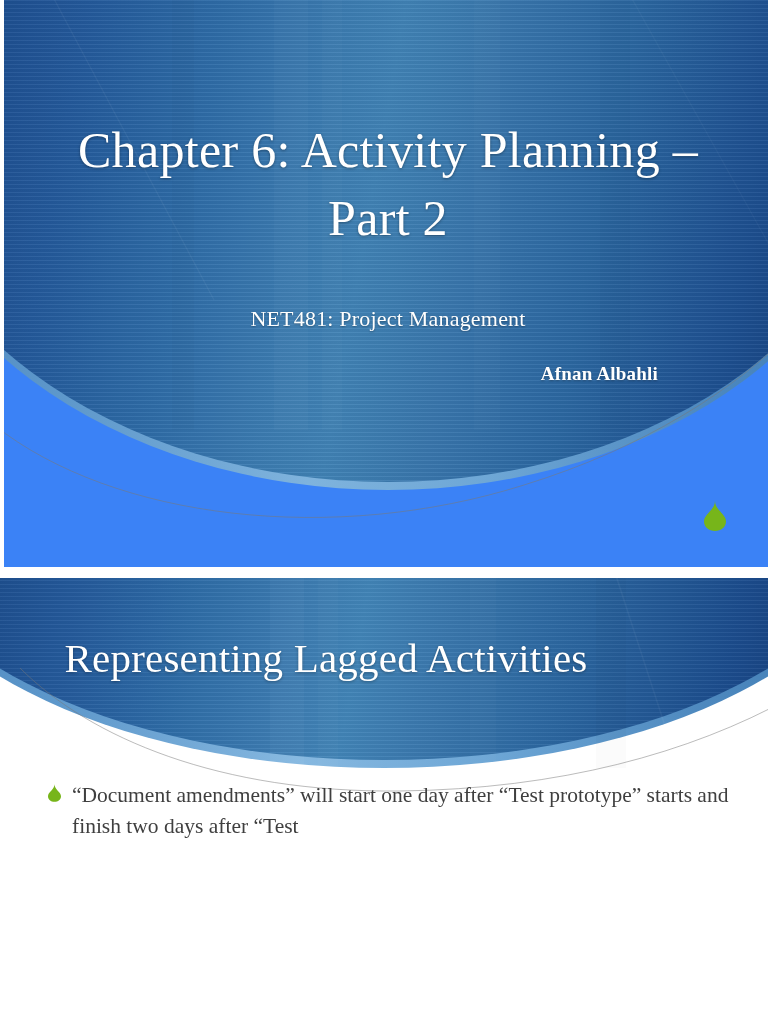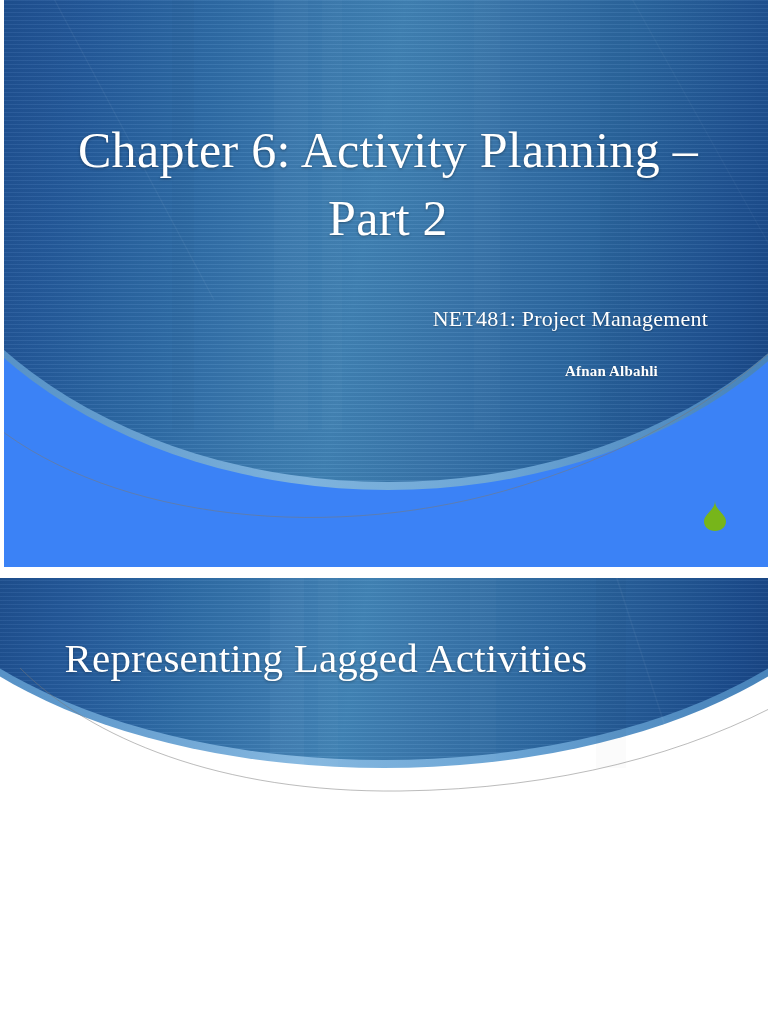--- a/index.html
+++ b/index.html
@@ -100,35 +100,35 @@
     line-height: 1.36;
     letter-spacing: .3px;
     text-shadow: 0 1px 3px rgba(0,0,0,.35);
     z-index: 5;
   }
   .s1-subtitle {
     position: absolute;
     left: 64px;
     top: 306px;
     width: 640px;
-    text-align: right;
+    text-align: center;
     color: #ffffff;
     font-size: 22px;
     letter-spacing: .2px;
     text-shadow: 0 1px 2px rgba(0,0,0,.3);
     z-index: 5;
   }
   .s1-author {
     position: absolute;
     left: 64px;
     top: 363px;
     width: 590px;
     text-align: right;
     color: #ffffff;
-    font-size: 15px;
+    font-size: 19px;
     font-weight: bold;
     letter-spacing: .2px;
     text-shadow: 0 1px 2px rgba(0,0,0,.3);
     z-index: 5;
   }
 
   .s1-drop {
     position: absolute;
     left: 700px;
     top: 501px;
@@ -295,17 +295,23 @@
     <svg class="s2-arc" viewBox="0 0 768 446" preserveAspectRatio="none">
       <path d="M 20 90 C 90 160 220 215 400 213 C 560 211 690 175 790 120" fill="none" stroke="rgba(120,120,120,0.5)" stroke-width="1"></path>
     </svg>
 
     <div class="s2-title">Representing Lagged Activities</div>
 
     <div class="s2-body">
 
 
 
+      <div class="bullet">
+        <svg class="marker" viewBox="0 0 22 30">
+          <path d="M11 0 C11 9 22 13 22 20.5 C22 26 17.1 30 11 30 C4.9 30 0 26 0 20.5 C0 13 11 9 11 0 Z" fill="#77b51a"></path>
+        </svg>
+        <span> “Document amendments” will start one day after “Test prototype” starts and finish two days after “Test</span>
+      </div>
 
     </div>
   </div>
 
 </div>
 
 </body></html>

